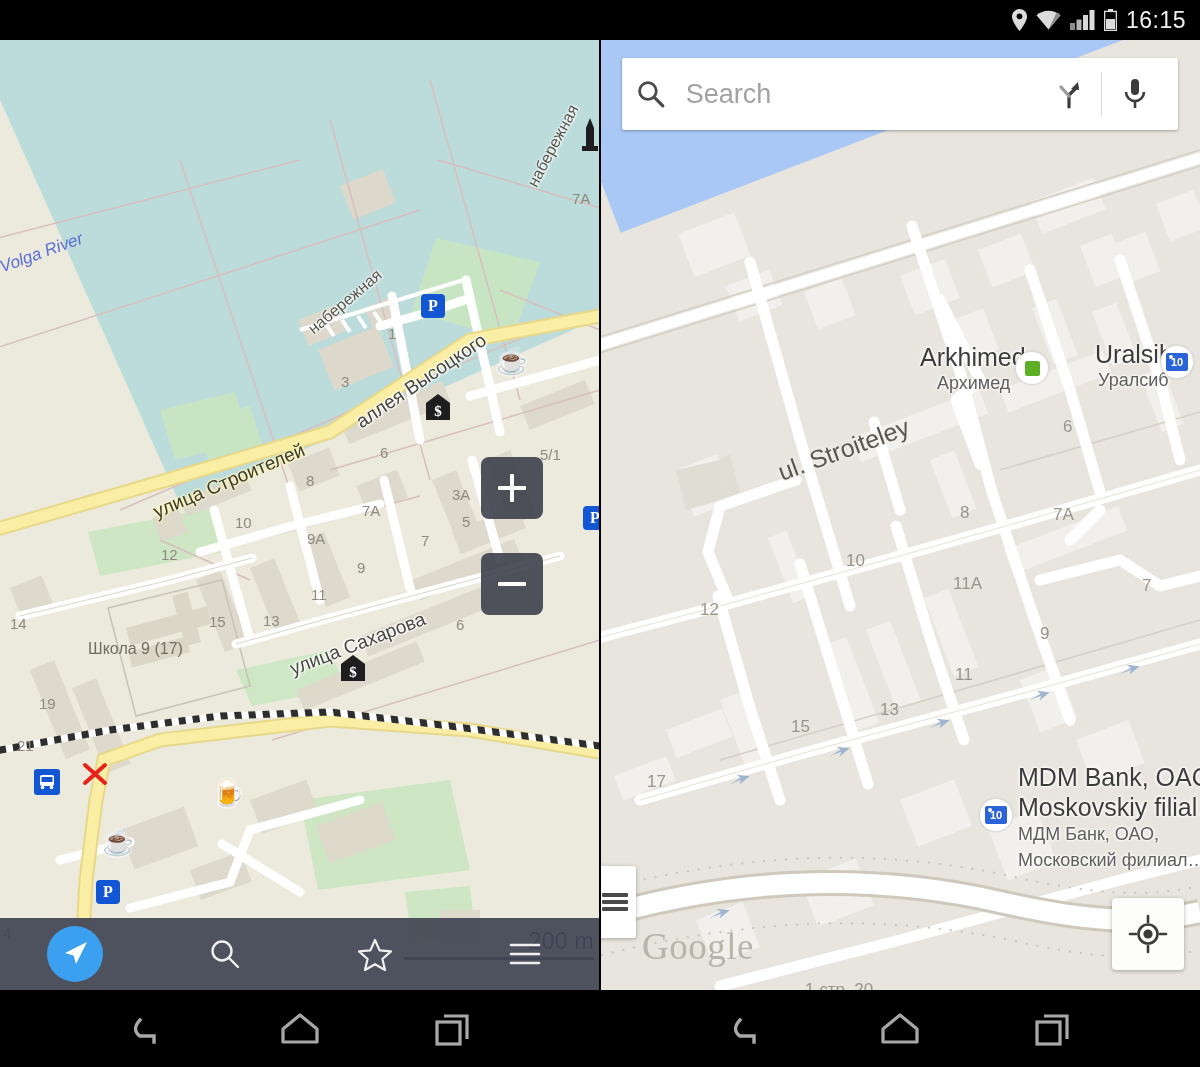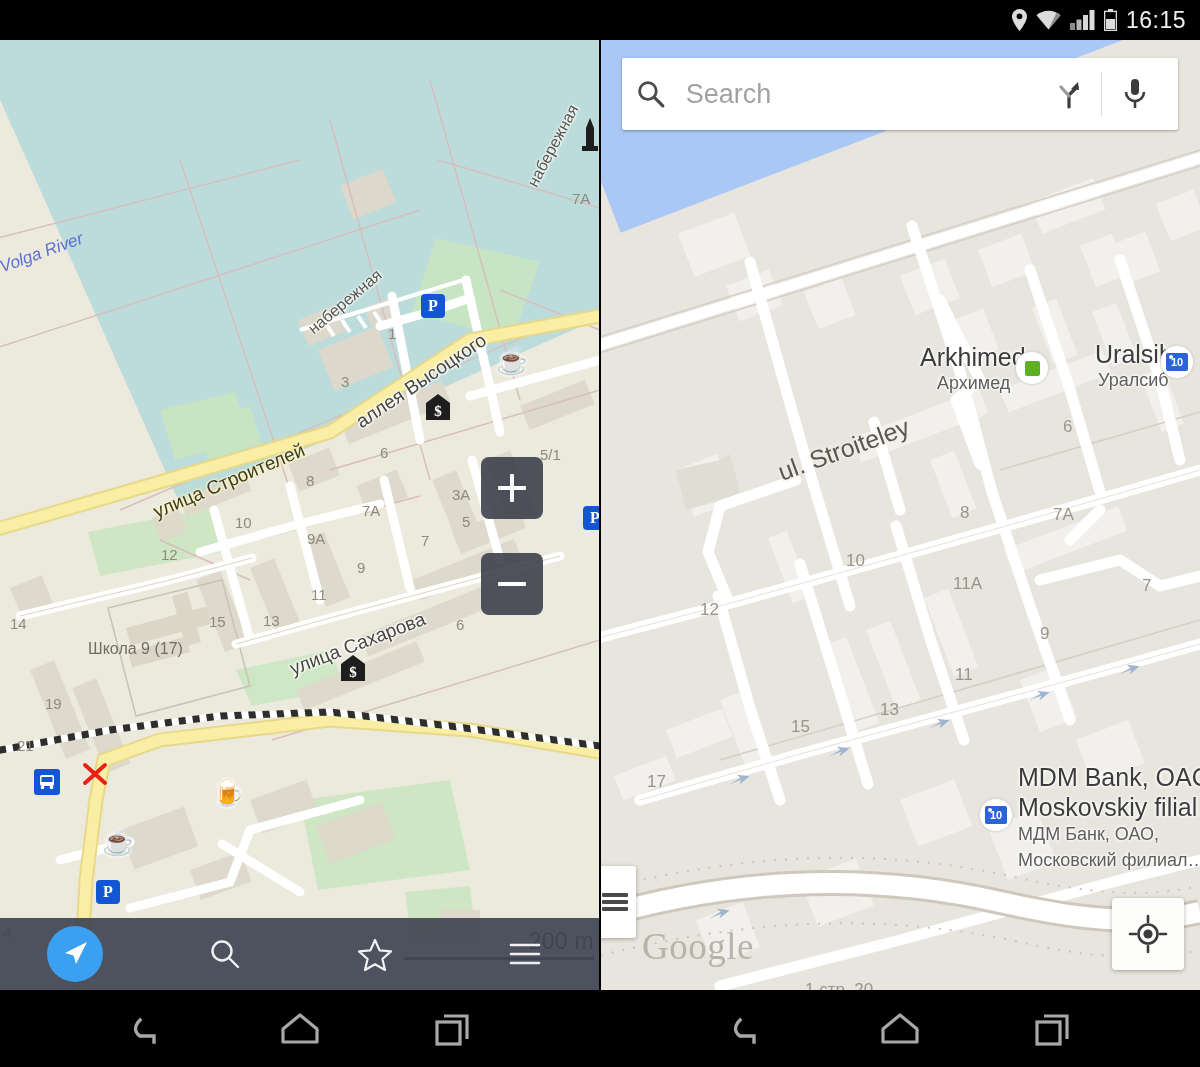--- a/index.html
+++ b/index.html
@@ -332,21 +332,21 @@
     <div class="maplabel hnum" style="left:307px; top:490px;">9A</div>
     <div class="maplabel hnum" style="left:421px; top:492px;">7</div>
     <div class="maplabel hnum" style="left:235px; top:474px;">10</div>
     <div class="maplabel hnum" style="left:161px; top:506px;">12</div>
     <div class="maplabel hnum" style="left:357px; top:519px;">9</div>
     <div class="maplabel hnum" style="left:311px; top:546px;">11</div>
     <div class="maplabel hnum" style="left:263px; top:572px;">13</div>
     <div class="maplabel hnum" style="left:209px; top:573px;">15</div>
     <div class="maplabel hnum" style="left:456px; top:576px;">6</div>
     <div class="maplabel hnum" style="left:10px;  top:575px;">14</div>
-    <div class="maplabel hnum" style="left:45px;  top:655px;text-align:center;">19</div>
+    <div class="maplabel hnum" style="left:39px;  top:655px;text-align:center;">19</div>
     <div class="maplabel hnum" style="left:17px;  top:697px;">21</div>
     <div class="maplabel hnum" style="left:3px;   top:884px;">4</div>
 
     <div class="poi-badge" style="left:421px; top:254px;">P</div>
     <div class="poi-badge" style="left:583px; top:466px;">P</div>
     <div class="poi-badge" style="left:96px;  top:840px;">P</div>
 
     <div class="poi-dark" style="left:496px; top:308px;">☕</div>
     <div class="poi-dark" style="left:102px; top:789px;">☕</div>
     <div class="poi-dark" style="left:212px; top:740px;">🍺</div>

